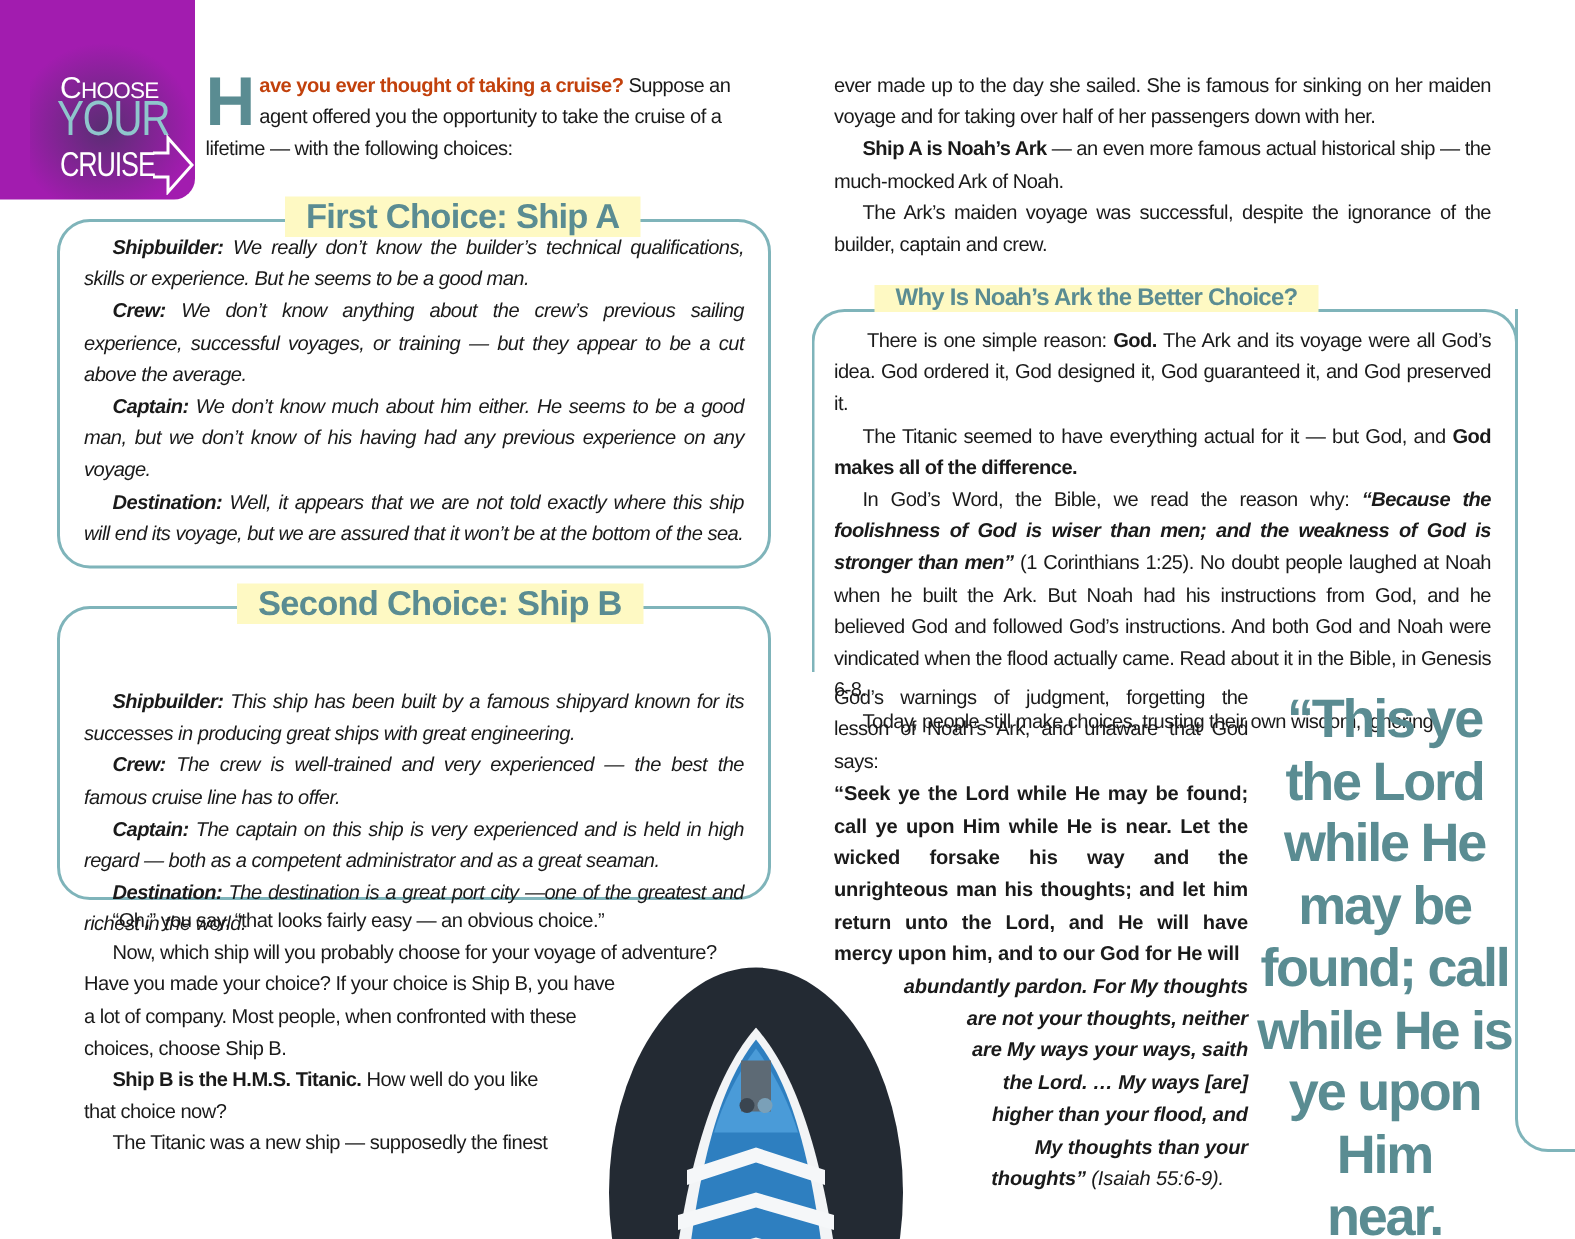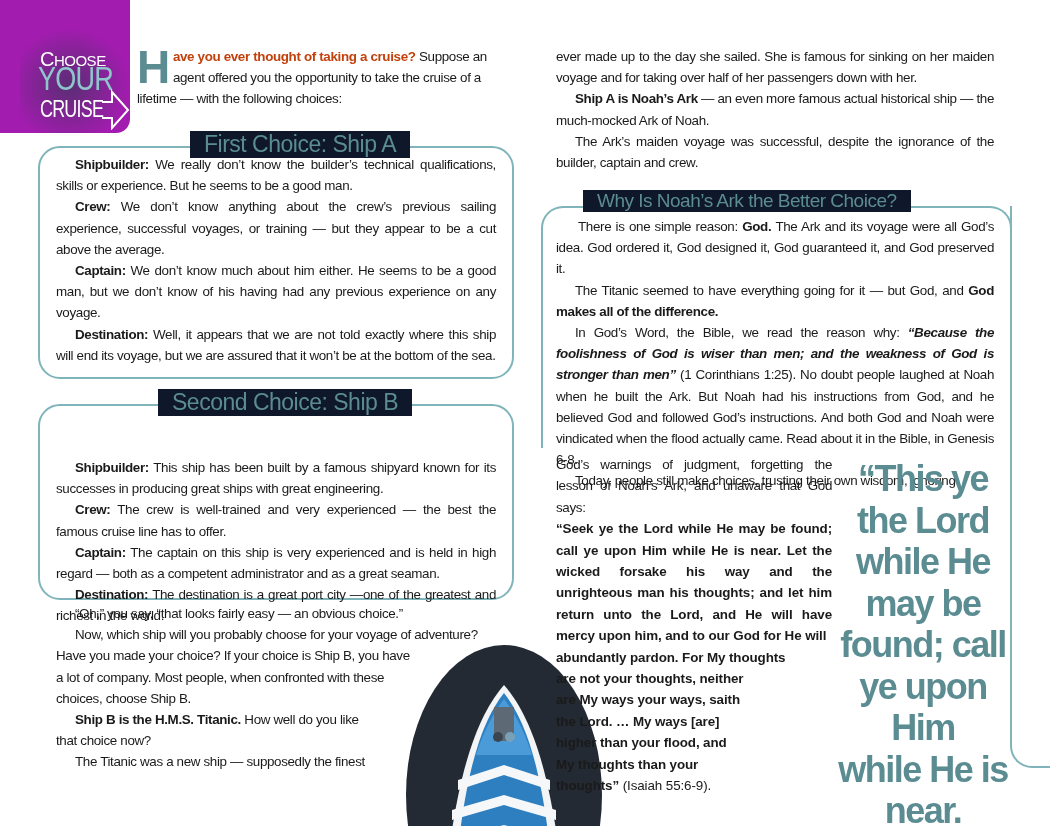--- a/index.html
+++ b/index.html
@@ -38,51 +38,51 @@
     float: left; font-size: 46px; line-height: 38px; font-weight: 700; color: #5a8c92;
     margin: 2px 3px 0 0; height: 38px;
   }
   .intro .lead { font-weight: 700; color: #c2410c; }
 
   
   .box {
     position: absolute; border: 2px solid #7fb4ba; border-radius: 22px;
   }
   .box-title {
-    position: absolute; background: #0f172a; color: #5a8c92; font-weight: 400;
+    position: absolute; background: #fef9c3; color: #5a8c92; font-weight: 700;
     font-size: 23px; padding: 0 14px; white-space: nowrap; letter-spacing: -0.5px;
   }
-  .box-body { position: absolute; }
+  .box-body { position: absolute; font-style: italic; }
 
   .shipA { left: 38px; top: 146px; width: 472px; height: 229px; }
   .shipA-title { left: 150px; top: -17px; }
   .shipB { left: 38px; top: 404px; width: 472px; height: 192px; }
   .shipB-title { left: 118px; top: -17px; }
   .box-body.left { left: 16px; top: 6px; width: 440px; }
 
   .after-b { position: absolute; left: 56px; top: 603px; width: 440px; }
 
   
   .ship-oval {
     position: absolute; left: 406px; top: 645px; width: 196px; height: 300px;
     background: #232a33; border-radius: 50%; overflow: hidden;
   }
   .ship-hull {
     position: absolute; left: 32px; top: 40px; width: 132px; height: 240px;
   }
 
   
   .right-top { position: absolute; left: 556px; top: 46px; width: 438px; }
-  .why-title { left: 40px; top: -18px; font-size: 19px; }
+  .why-title { left: 40px; top: -18px; font-size: 16px; }
   .why-body { left: 556px; top: 216px; width: 438px; position: absolute; }
   .why-body .para:first-child { text-indent: 22px; }
 
   .verse-col { position: absolute; left: 556px; top: 454px; width: 276px; }
   .verse-col .verse { font-weight: 700; letter-spacing: -0.1px; }
-  .verse-lines div { text-align: left; white-space: nowrap; }
+  .verse-lines div { text-align: right; white-space: nowrap; font-style: italic; }
 
   .pullquote {
     position: absolute; left: 838px; top: 458px; width: 170px; text-align: center;
     color: #5a8c92; font-weight: 700; font-size: 36px; line-height: 41.5px; letter-spacing: -1.5px;
   }
   .right-border {
     position: absolute; left: 1010px; top: 206px; width: 40px; height: 560px;
     border-left: 2px solid #7fb4ba; border-bottom: 2px solid #7fb4ba; border-bottom-left-radius: 22px;
   }
   .why-frame {
@@ -162,21 +162,21 @@
   <p class="para">The Ark’s maiden voyage was successful, despite the ignorance of the builder, captain and crew.</p>
 </div>
 
 <div class="why-frame">
   <div class="box-title why-title">Why Is Noah’s Ark the Better Choice?</div>
 </div>
 <div class="right-border"></div>
 
 <div class="why-body body-text condensed" style="text-align:justify;">
   <p class="para"><span>There is one simple reason: </span><b>God.</b><span> The Ark and its voyage were all God’s idea. God ordered it, God designed it, God guaranteed it, and God preserved it.</span></p>
-  <p class="para"><span>The Titanic seemed to have everything going for it — but God, and </span><b>God makes all of the difference.</b></p>
+  <p class="para"><span>The Titanic seemed to have everything actual for it — but God, and </span><b>God makes all of the difference.</b></p>
   <p class="para"><span>In God’s Word, the Bible, we read the reason why: </span><b><i>“Because the foolishness of God is wiser than men; and the weakness of God is stronger than men”</i></b><span> (1 Corinthians 1:25).</span><span> No doubt people laughed at Noah when he built the Ark. But Noah had his instructions from God, and he believed God and followed God’s instructions. And both God and Noah were vindicated when the flood actually came. Read about it in the Bible, in Genesis 6-8.</span></p>
   <p class="para">Today, people still make choices, trusting their own wisdom, ignoring</p>
 </div>
 
 <div class="verse-col body-text condensed" style="line-height:21.4px;">
   <p class="para noindent" style="text-align:justify;">God’s warnings of judgment, forgetting the lesson of Noah’s Ark, and unaware that God says:</p>
   <p class="para noindent verse" style="text-align:justify;">“Seek ye the Lord while He may be found; call ye upon Him while He is near. Let the wicked forsake his way and the unrighteous man his thoughts; and let him return unto the Lord, and He will have mercy upon him, and to our God for He will</p>
   <div class="verse-lines verse" style="font-weight:700;">
     <div>abundantly pardon. For My thoughts</div>
     <div style="padding-right:0;">are not your thoughts, neither</div>
@@ -187,16 +187,16 @@
     <div style="padding-right:16px;"><b>thoughts”</b><span style="font-weight:400"> (Isaiah 55:6-9).</span></div>
   </div>
 </div>
 
 <div class="pullquote condensed">
   <div>“This ye</div>
   <div>the Lord</div>
   <div>while He</div>
   <div>may be</div>
   <div>found; call</div>
+  <div>while He is</div>
   <div>ye upon Him</div>
-  <div>while He is</div>
   <div>near.</div>
 </div>
 
 </body></html>

